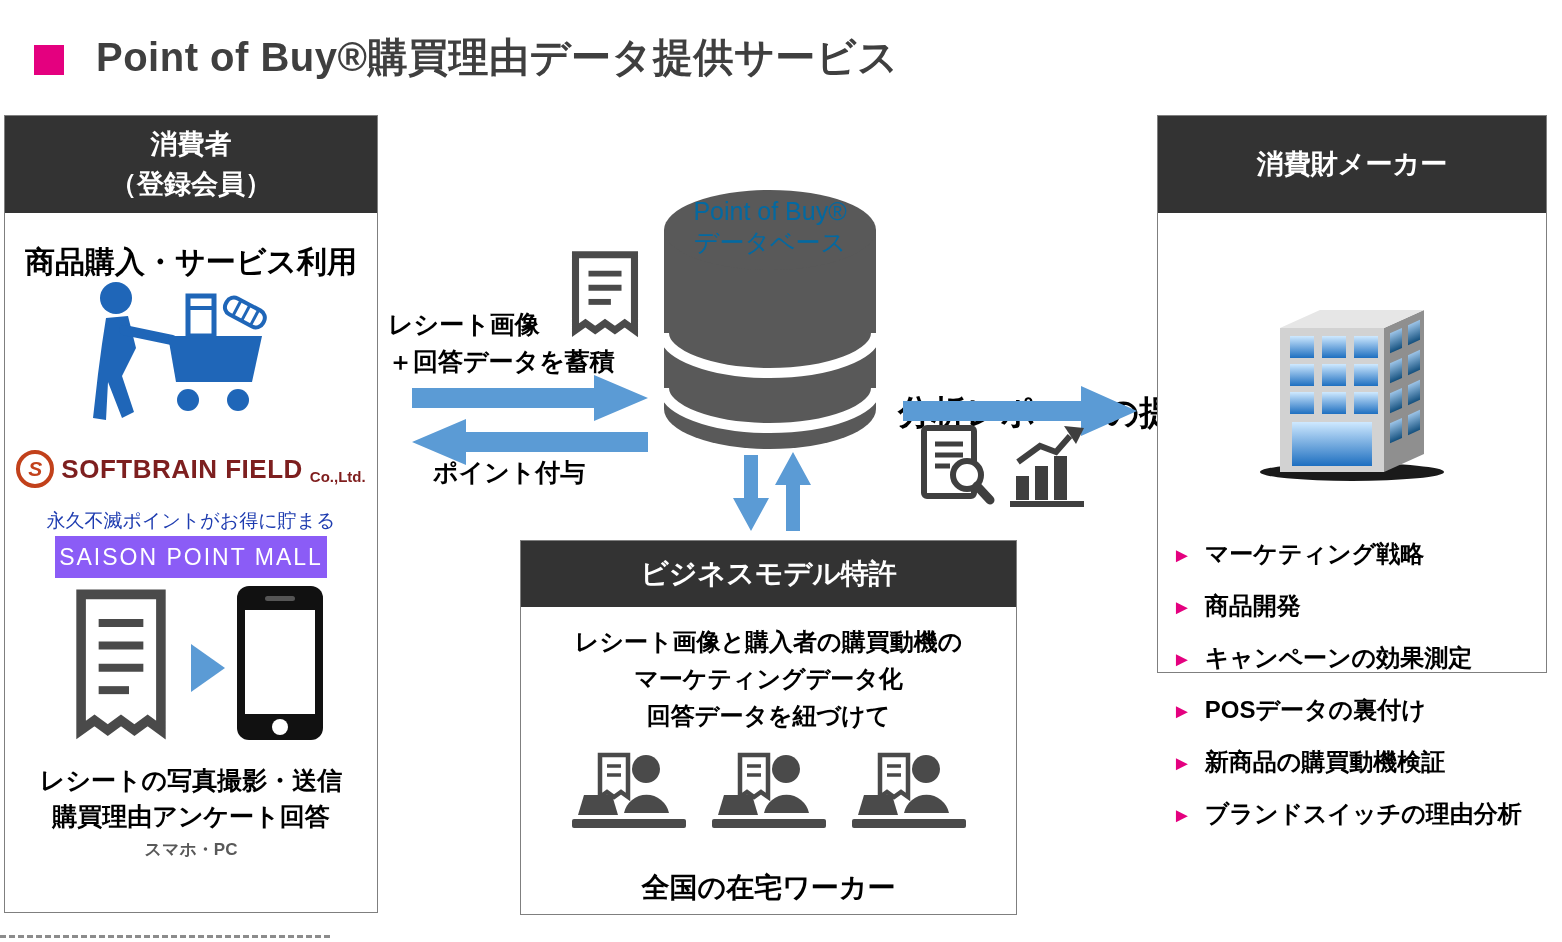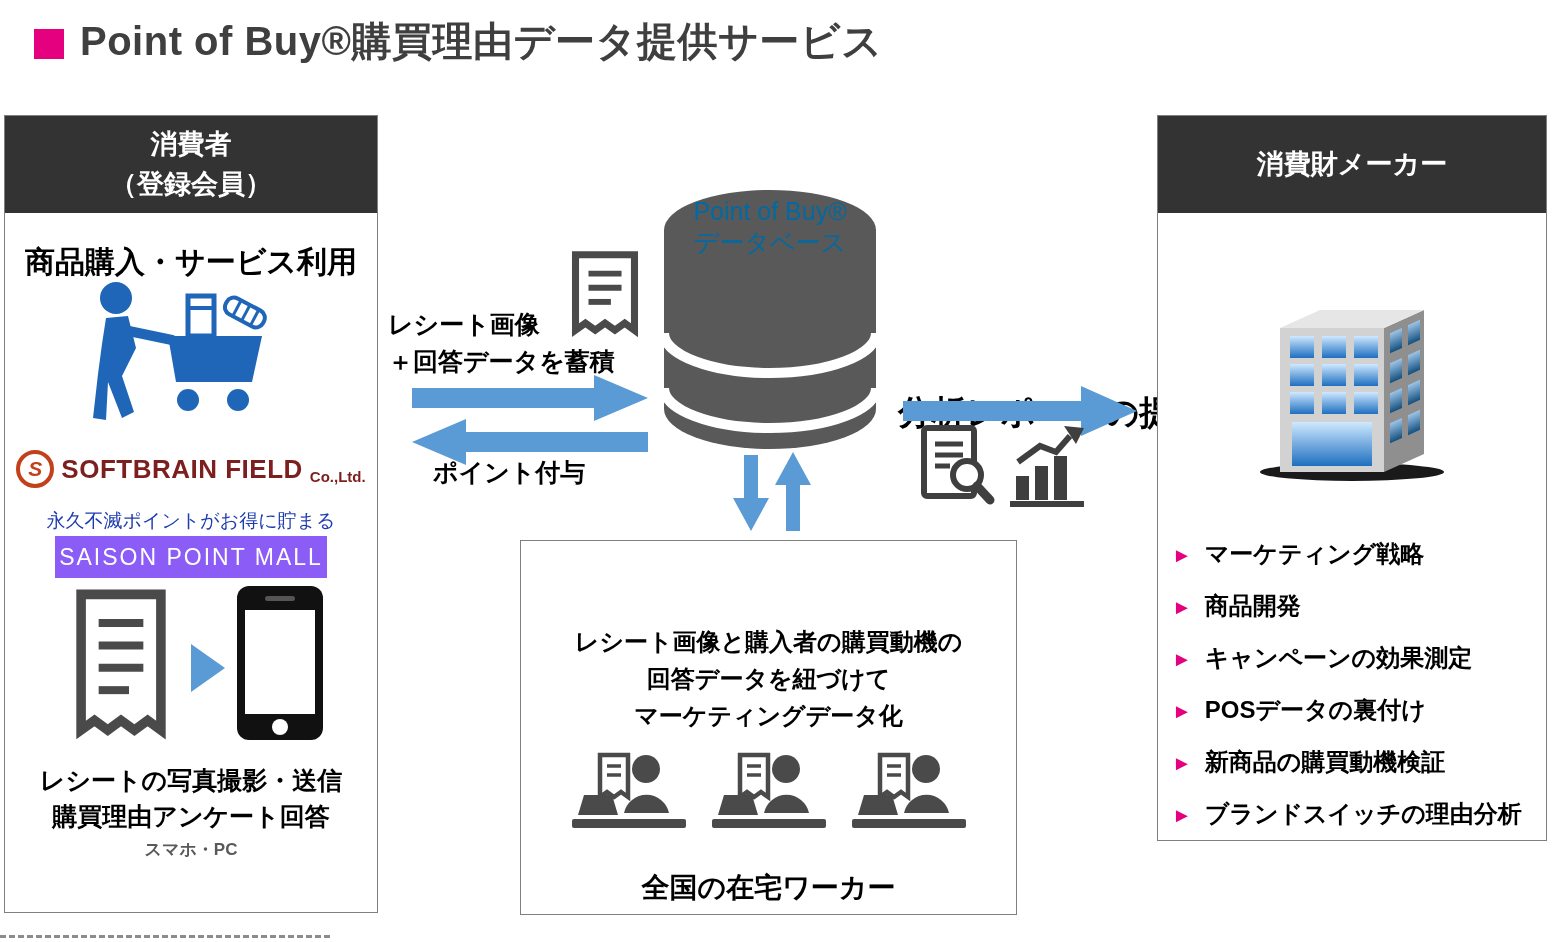--- a/index.html
+++ b/index.html
@@ -3,21 +3,21 @@
 <meta charset="utf-8">
 <style>
   html,body{margin:0;padding:0;background:#fff;}
   .canvas{
     position:relative;width:1562px;height:942px;background:#fff;overflow:hidden;
     font-family:"Liberation Sans","DejaVu Sans",sans-serif;color:#000;
   }
   
   .title-row{position:absolute;left:34px;top:14px;display:flex;align-items:center;gap:16px;}
   .title-square{width:30px;height:30px;background:#e4007f;flex:0 0 auto;margin-top:4px;}
-  .title-text{margin:0;font-size:40px;font-weight:bold;color:#3f3f3f;letter-spacing:.5px;white-space:nowrap;}
+  .title-text{margin:16px;font-size:40px;font-weight:bold;color:#3f3f3f;letter-spacing:.5px;white-space:nowrap;}
 
   
   .panel{position:absolute;border:1px solid #7f7f7f;background:#fff;box-sizing:border-box;}
   .panel-header{background:#333;color:#fff;font-weight:bold;font-size:27px;line-height:1.45;
     display:flex;flex-direction:column;align-items:center;justify-content:center;height:97px;text-align:center;}
 
   
   .consumer{left:4px;top:115px;width:374px;height:798px;}
   .lp-usage{position:absolute;top:126px;left:0;width:100%;text-align:center;font-size:30px;font-weight:bold;}
   .lp-person{position:absolute;top:162px;left:50%;transform:translateX(-50%);}
@@ -31,21 +31,21 @@
     color:#fff;font-size:23px;letter-spacing:2px;display:flex;align-items:center;justify-content:center;white-space:nowrap;}
   .lp-receipt{position:absolute;top:472px;left:60px;}
   .lp-tri{position:absolute;top:528px;left:186px;width:0;height:0;
     border-left:34px solid #5b9bd5;border-top:24px solid transparent;border-bottom:24px solid transparent;}
   .lp-phone{position:absolute;top:468px;left:230px;}
   .lp-action1{position:absolute;top:648px;left:0;width:100%;text-align:center;font-size:25px;font-weight:bold;}
   .lp-action2{position:absolute;top:684px;left:0;width:100%;text-align:center;font-size:25px;font-weight:bold;}
   .lp-devices{position:absolute;top:722px;left:0;width:100%;text-align:center;font-size:17px;font-weight:bold;color:#595959;}
 
   
-  .maker{left:1157px;top:115px;width:390px;height:726px;}
+  .maker{left:1157px;top:115px;width:390px;height:558px;}
   .mk-building{position:absolute;top:160px;left:50%;transform:translateX(-50%);}
   .mk-list{position:absolute;top:412px;left:14px;right:6px;margin:0;padding:0;list-style:none;}
   .mk-list li{display:flex;align-items:center;gap:13px;height:52px;font-size:24px;font-weight:bold;white-space:nowrap;}
   .mk-bullet{color:#e4007f;font-size:20px;line-height:1;flex:0 0 auto;transform:translateY(1px);}
 
   
   .patent{left:520px;top:540px;width:497px;height:375px;position:absolute;border:1px solid #7f7f7f;background:#fff;box-sizing:border-box;}
   .patent-header{height:66px;background:#333;color:#fff;font-size:28px;font-weight:bold;
     display:flex;align-items:center;justify-content:center;}
   .patent-desc{position:absolute;top:82px;left:0;width:100%;text-align:center;font-size:24px;font-weight:bold;line-height:37px;}
@@ -213,24 +213,25 @@
       <rect x="10" y="52" width="13" height="24" fill="#3f3f3f"></rect>
       <rect x="29" y="42" width="13" height="34" fill="#3f3f3f"></rect>
       <rect x="48" y="32" width="13" height="44" fill="#3f3f3f"></rect>
       <polyline points="12,38 34,22 50,28 64,12" fill="none" stroke="#3f3f3f" stroke-width="6"></polyline>
       <polygon points="58,2 78,4 70,20" fill="#3f3f3f"></polygon>
       <line x1="4" y1="80" x2="78" y2="80" stroke="#3f3f3f" stroke-width="6"></line>
     </svg>
   </div>
 
   <section class="patent">
+    <header class="patent-header">ビジネスモデル特許</header>
     <div class="patent-desc">
       <div>レシート画像と購入者の購買動機の</div>
+      <div>マーケティングデータ化</div>
       <div>回答データを紐づけて</div>
-      <div>マーケティングデータ化</div>
     </div>
     <div class="patent-workers">
       <span>
         <svg width="118" height="95" viewBox="0 0 118 95">
           <circle cx="76" cy="20" r="14" fill="#4a4a4a"></circle>
           <path d="M54 64 a23 23 0 0 1 45 0 z" fill="#4a4a4a"></path>
           <path d="M30 6 h28 v42 l-7 -5 -7 5 -7 -5 -7 5 z" fill="#fff" stroke="#4a4a4a" stroke-width="4.5"></path>
           <line x1="37" y1="17" x2="51" y2="17" stroke="#4a4a4a" stroke-width="3.5"></line>
           <line x1="37" y1="26" x2="51" y2="26" stroke="#4a4a4a" stroke-width="3.5"></line>
           <polygon points="14,46 42,46 48,66 8,66" fill="#4a4a4a"></polygon>

